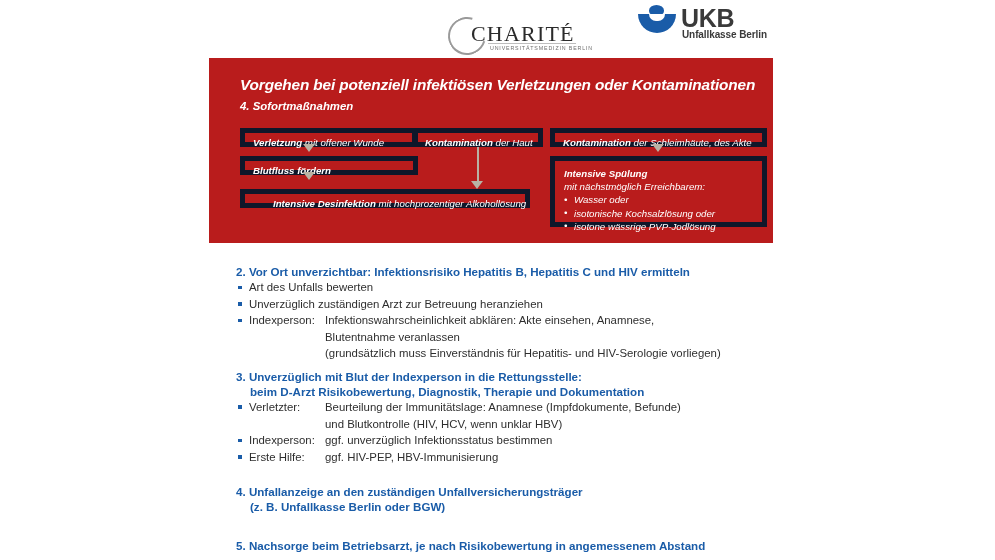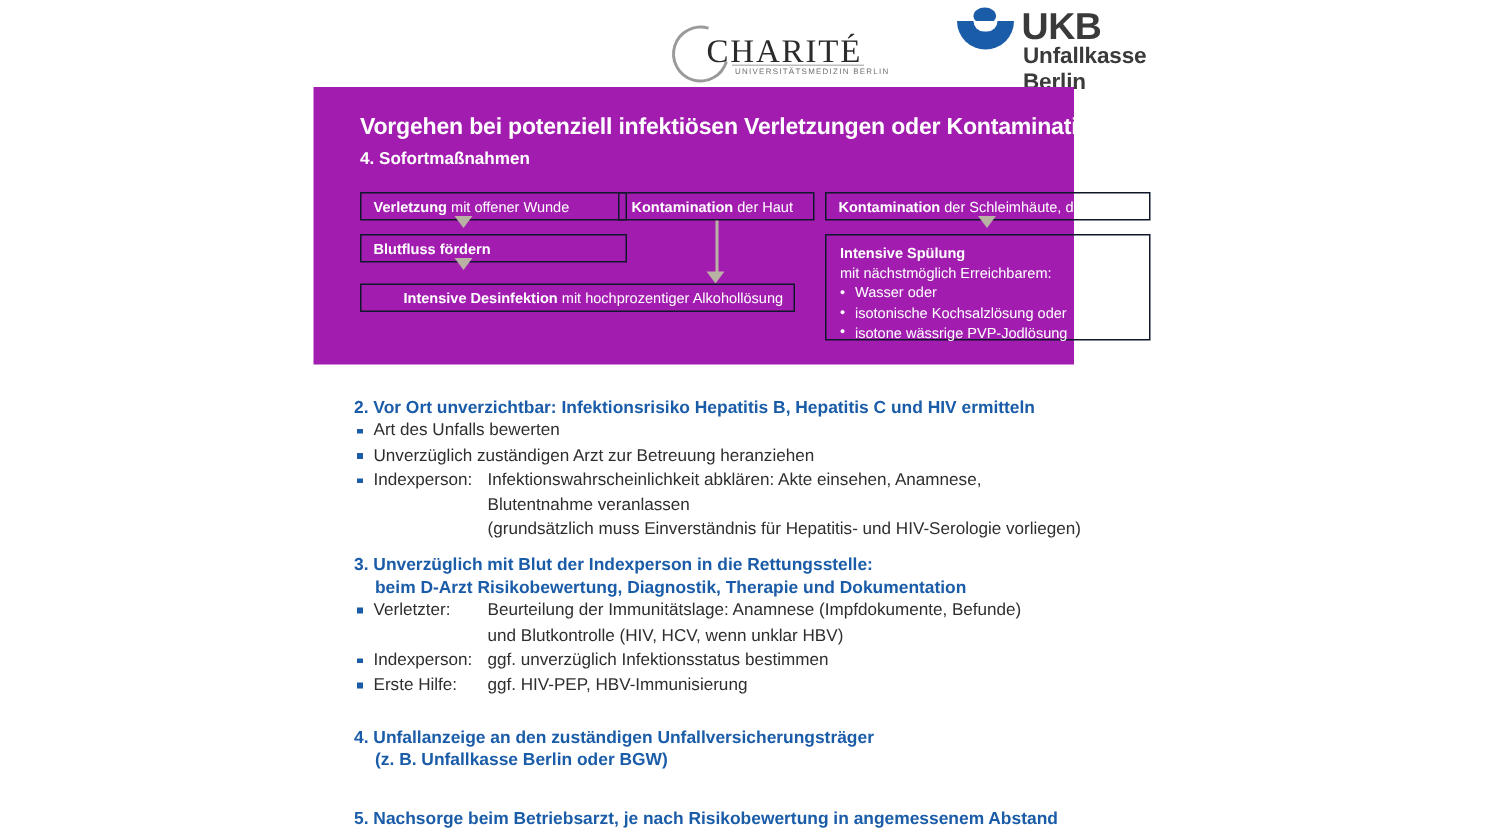--- a/index.html
+++ b/index.html
@@ -117,34 +117,35 @@
     top: -1px;
     font-size: 25px;
     font-weight: bold;
     color: #3a3a3a;
     letter-spacing: -0.3px;
   }
   .ukb-tag {
     position: absolute;
     left: 46px;
     top: 24px;
-    font-size: 15px;
+    font-size: 10px;
     font-weight: bold;
     color: #3a3a3a;
     letter-spacing: -0.1px;
   }
 
   
   .panel {
     position: absolute;
     left: 209px;
     top: 58px;
-    width: 507px;
+    width: 564px;
     height: 185px;
-    background: #a21caf;
+    background: #b91c1c;
+    font-style: italic;
   }
   .panel-title {
     position: absolute;
     left: 31px;
     top: 18px;
     font-size: 15.4px;
     font-weight: bold;
     color: #ffffff;
     letter-spacing: -0.15px;
     white-space: nowrap;
@@ -154,21 +155,21 @@
     left: 31px;
     top: 42px;
     font-size: 11.4px;
     font-weight: bold;
     color: #ffffff;
     white-space: nowrap;
   }
 
   .fbox {
     position: absolute;
-    border: 1px solid #0f172a;
+    border: 5px solid #0f172a;
     box-sizing: border-box;
     color: #ffffff;
     font-size: 9.7px;
     white-space: nowrap;
   }
   .fbox .line {
     white-space: nowrap;
   }
   .fbox b {
     font-weight: bold;

